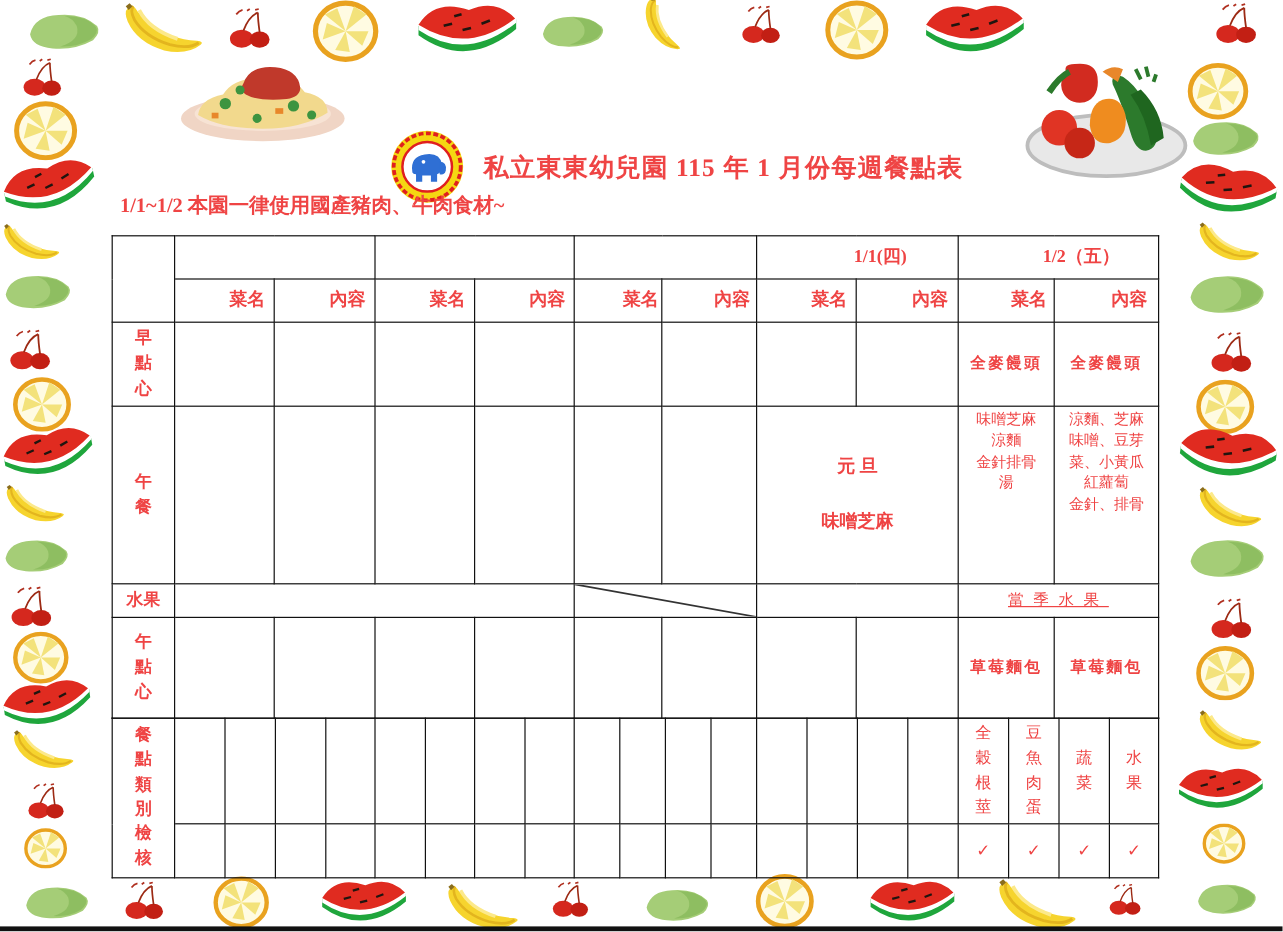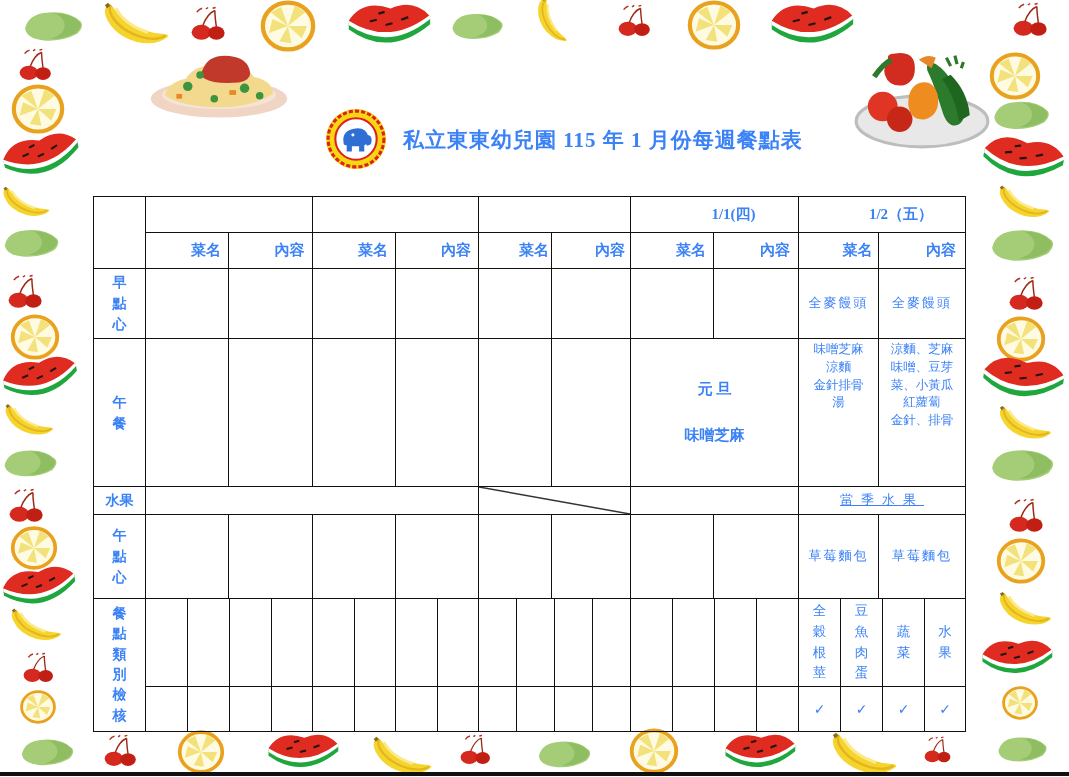--- a/index.html
+++ b/index.html
@@ -1,31 +1,31 @@
 <!DOCTYPE html>
 <html><head>
 <meta charset="utf-8">
 <style>
   html,body{margin:0;padding:0;background:#fff;}
   .page{position:relative;width:1069px;height:777px;background:#ffffff;overflow:hidden;
-        font-family:"Liberation Serif",serif;color:#3b82f6;}
+        font-family:"Liberation Serif",serif;color:#ef4444;}
   .fruit{position:absolute;}
   .title{position:absolute;left:403px;top:126px;font-size:21px;font-weight:bold;letter-spacing:1px;white-space:nowrap;}
   .subtitle{position:absolute;left:100px;top:160px;font-size:17px;font-weight:bold;white-space:nowrap;}
   table{border-collapse:collapse;table-layout:fixed;position:absolute;left:93px;}
   #main-table{top:196px;width:872px;}
   #check-table{top:598px;width:872px;}
   td{border:1px solid #111;padding:0 2px;text-align:center;vertical-align:middle;
      font-size:13px;line-height:1.3;white-space:pre-line;overflow:hidden;}
   tr.h36{height:36px}tr.h70{height:70px}tr.h148{height:148px}tr.h28{height:28px}
   tr.h84{height:84px}tr.h88{height:88px}tr.h45{height:45px}
   .hdr{font-weight:bold;font-size:15px;padding-left:40px;}
   .rowlabel{font-weight:bold;font-size:14px;line-height:1.5;}
   .rowlabel6{font-weight:bold;font-size:14px;line-height:1.45;}
-  .snack{letter-spacing:2px;}
+  .snack{letter-spacing:2px;font-weight:bold;}
   .holiday{font-weight:bold;font-size:15px;line-height:1.55;}
   .lunchcell{text-align:center;vertical-align:top;font-size:12.5px;line-height:1.42;padding:2px 3px;}
   .seasonal{letter-spacing:8px;text-decoration:underline;}
   .cat{font-size:13.5px;line-height:1.55;}
   .check{font-family:"DejaVu Sans",sans-serif;font-size:14px;}
   .diag{position:relative;padding:0;}
   .diag svg{position:absolute;left:0;top:0;width:100%;height:100%;display:block;}
   .page-bottom-line{position:absolute;left:0;top:772px;width:1069px;height:4px;background:#111;}
 </style>
 </head>
@@ -282,20 +282,21 @@
       <use href="#f-banana"></use>
     </svg>
   <svg class="fruit" style="left:914px;top:736px;width:50px;height:28px">
       <use href="#f-cherries"></use>
     </svg>
 
   <svg class="fruit" style="left:325px;top:108px;width:62px;height:62px">
       <use href="#f-logo"></use>
     </svg>
   <div class="title">私立東東幼兒園 115 年 1 月份每週餐點表</div>
+  <div class="subtitle">1/1~1/2 本園一律使用國產豬肉、牛肉食材~</div>
 
   <table id="main-table">
     <colgroup>
       <col style="width:52px">
         <col style="width:83px">
         <col style="width:84px">
       <col style="width:83px">
         <col style="width:83px">
         <col style="width:73px">
       <col style="width:79px">

